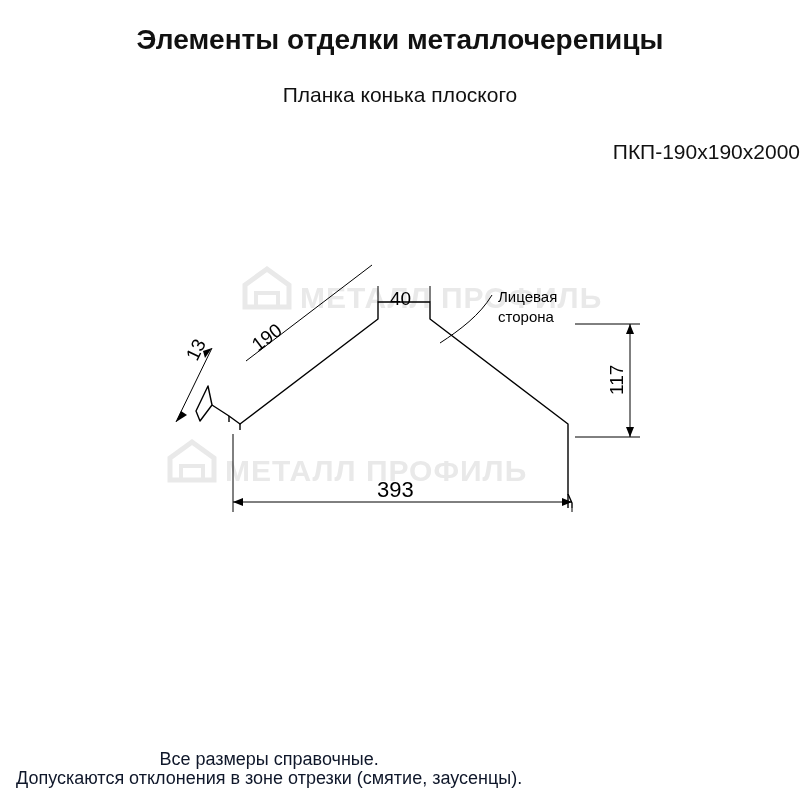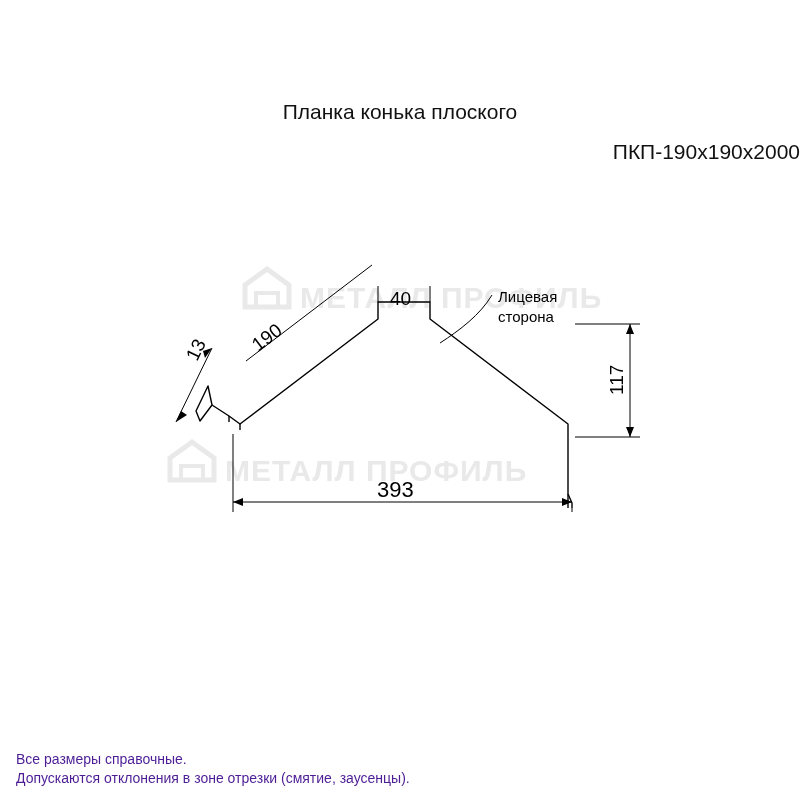--- a/index.html
+++ b/index.html
@@ -27,21 +27,21 @@
     left: 0;
     width: 800px;
     text-align: center;
     font-size: 28px;
     font-weight: bold;
     letter-spacing: 0px;
     color: #111111;
   }
   .title-sub {
     position: absolute;
-    top: 100px;
+    top: 83px;
     left: 0;
     width: 800px;
     text-align: center;
     font-size: 21px;
     color: #111111;
   }
   .title-code {
     position: absolute;
     top: 140px;
     left: 0;
@@ -54,23 +54,24 @@
     position: absolute;
     top: 190px;
     left: 0;
     width: 632px;
     height: 400px;
   }
   .footer {
     position: absolute;
     left: 16px;
     bottom: 12px;
-    font-size: 14px;
+    font-size: 18px;
     line-height: 19px;
-    color: #4c1d95;
+    color: #0f172a;
+    text-align: center;
   }
   .footer div { white-space: nowrap; }
   svg { display: block; }
   .wm-text {
     font-family: "Liberation Sans", sans-serif;
     font-weight: bold;
     font-size: 30px;
     fill: #e9e9e9;
     letter-spacing: 1px;
   }
@@ -88,20 +89,21 @@
     font-family: "Liberation Sans", sans-serif;
     font-size: 22px;
     fill: #000000;
   }
 </style>
 </head>
 <body>
 
 <div class="page">
 
+  <div class="title-main">Элементы отделки металлочерепицы</div>
   <div class="title-sub">Планка конька плоского</div>
   <div class="title-code">ПКП-190х190х2000</div>
 
   <div class="drawing">
     <svg width="800" height="400" viewBox="0 0 800 400">
 
       <g opacity="1">
         <g>
           <path d="M245 95 l22 -16 22 16 v22 h-44 z" fill="none" stroke="#e9e9e9" stroke-width="5"></path>
           <path d="M256 103 h22 v14 h-22 z" fill="none" stroke="#e9e9e9" stroke-width="4"></path>

